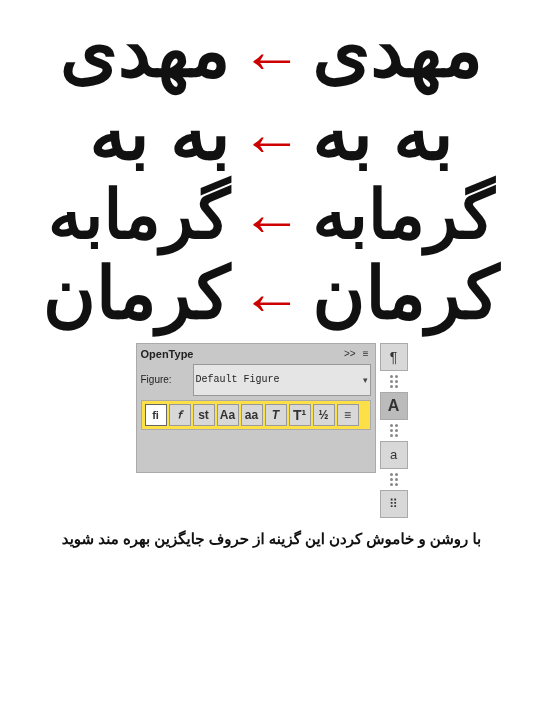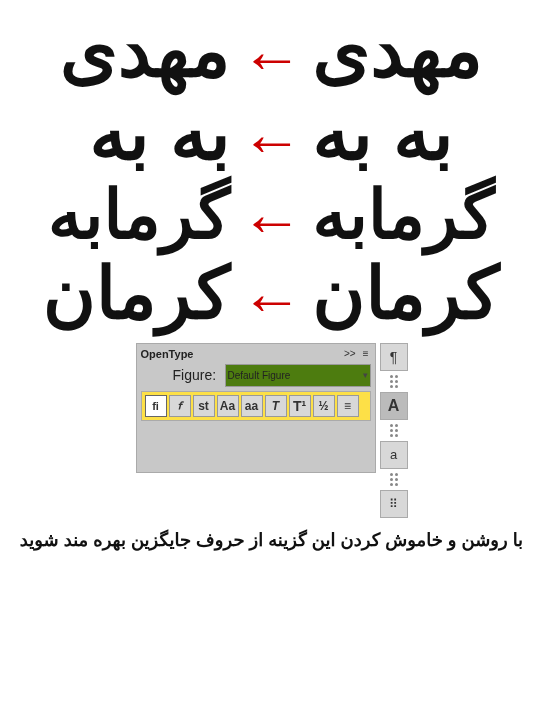--- a/index.html
+++ b/index.html
@@ -125,38 +125,38 @@
     }
 
     .panel-row {
       display: flex;
       flex-direction: row;
       align-items: center;
       margin-bottom: 3px;
     }
 
     .panel-label {
-      font-size: 14px;
+      font-size: 10px;
       color: #222;
       width: 52px;
       flex-shrink: 0;
-      margin-left: 32px;
     }
 
     .panel-select {
       flex: 1;
       font-size: 10px;
-      background: #4d7c0f;
+      background: #e5e5e5;
       border: 1px solid #999;
       padding: 1px 2px;
       color: #222;
-      height: 23px;
+      height: 32px;
       appearance: none;
       -webkit-appearance: none;
       position: relative;
+      font-family: Liberation Mono, monospace;
     }
 
     .select-wrapper {
       flex: 1;
       position: relative;
       display: flex;
       align-items: center;
     }
 
     .select-wrapper::after {
@@ -244,21 +244,21 @@
     .dot {
       width: 3px;
       height: 3px;
       background: #888;
       border-radius: 50%;
     }
 
     .bottom-text {
       width: 100%;
       text-align: center;
-      font-size: 18px;
+      font-size: 15px;
       font-weight: bold;
       color: #111;
       direction: rtl;
       font-family: Arial, sans-serif;
       margin-top: 10px;
       padding: 0 8px;
       line-height: 1.4;
     }
   </style>
 </head>

